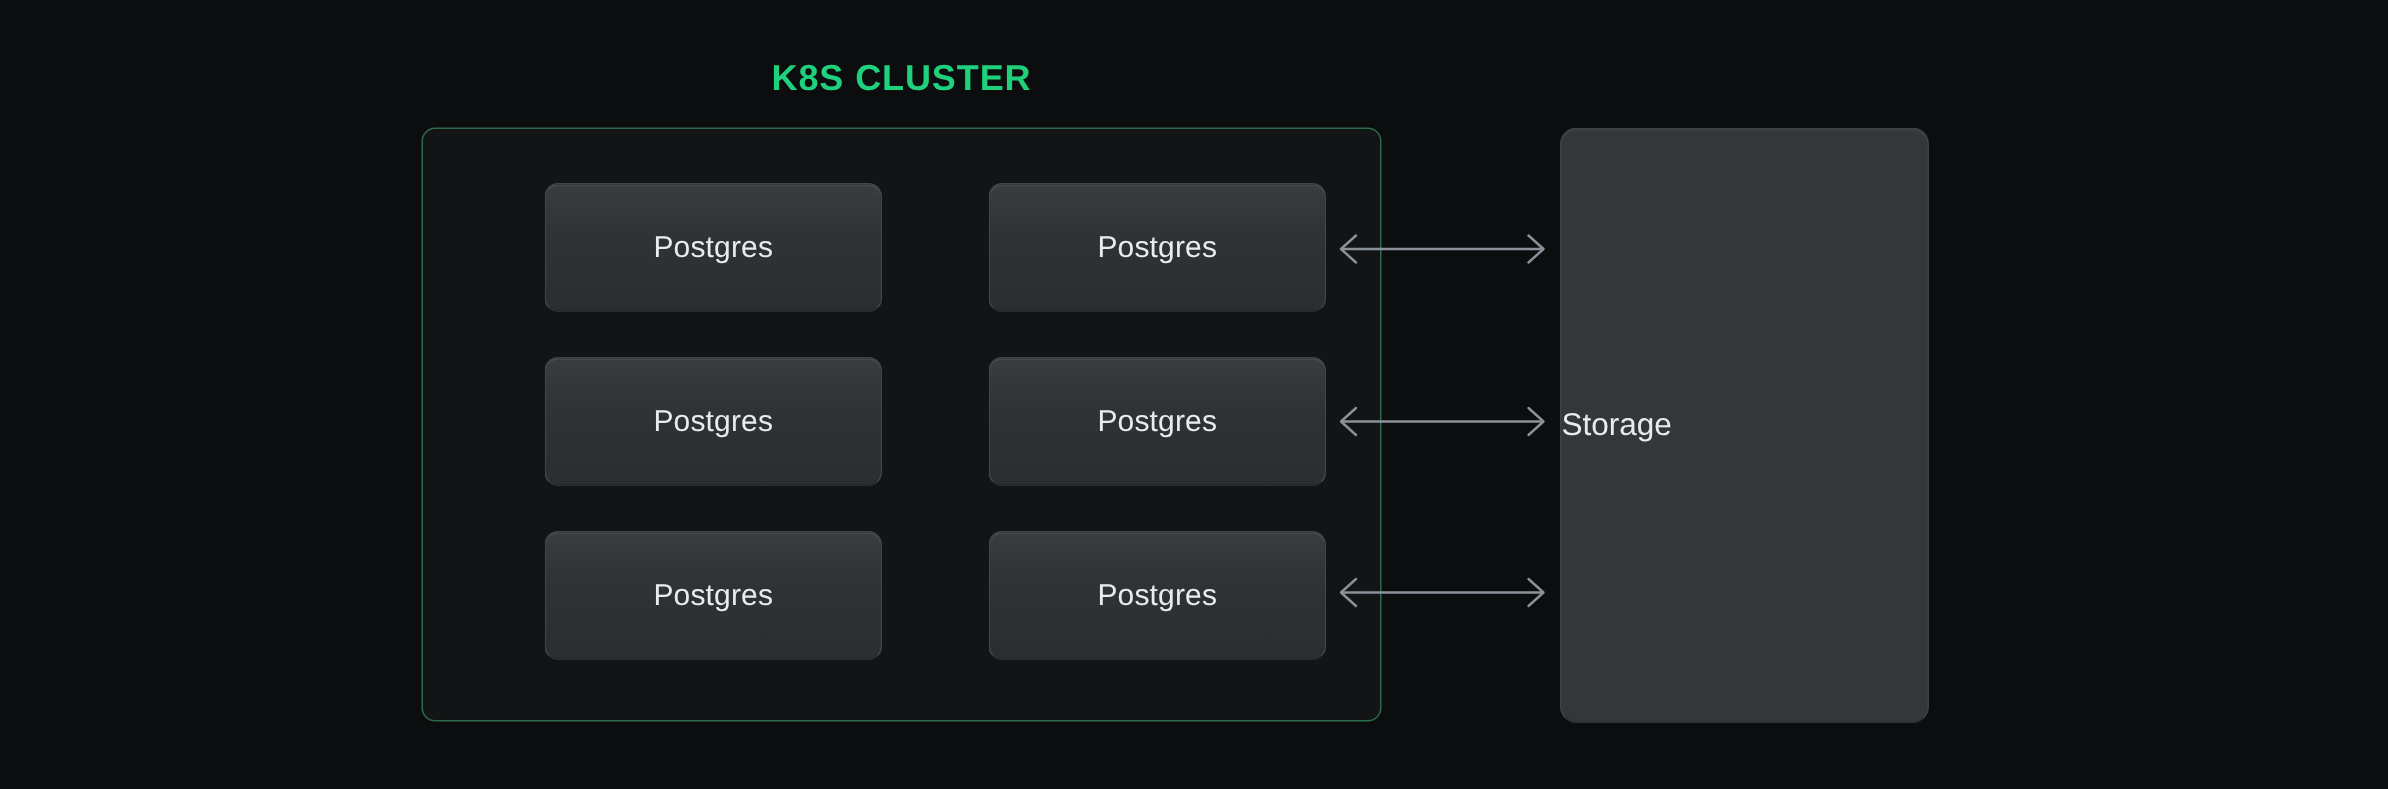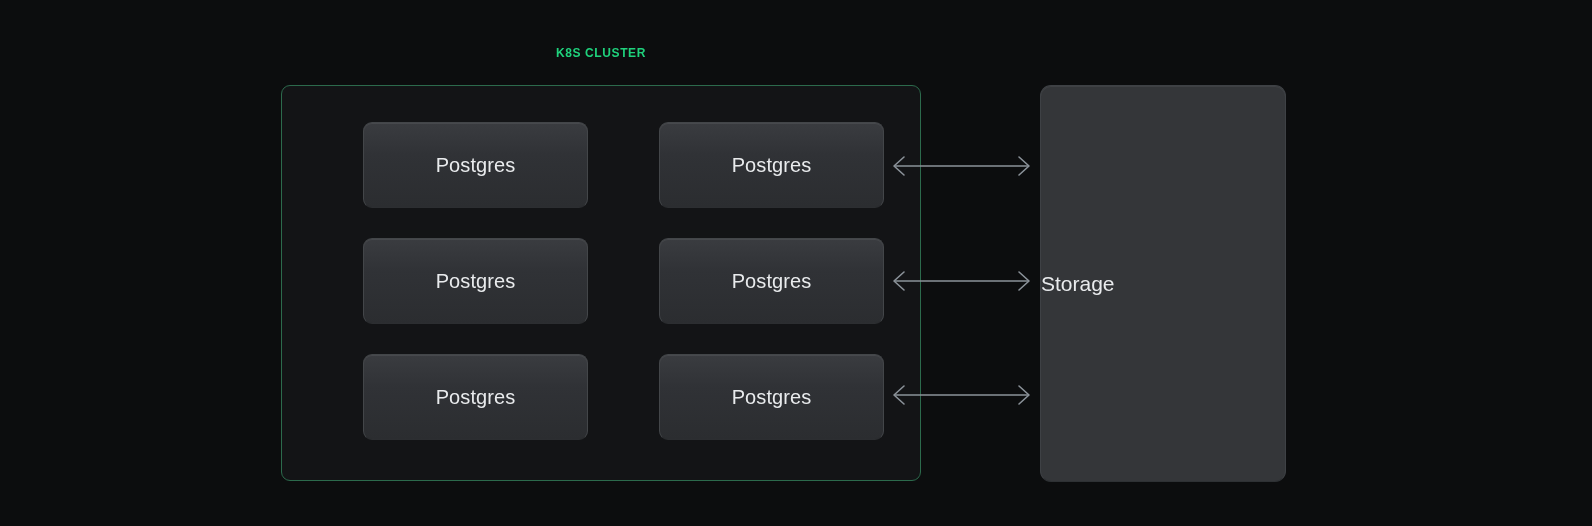--- a/index.html
+++ b/index.html
@@ -24,21 +24,21 @@
   }
 
   
   .cluster-title {
     position: absolute;
     left: 281px;
     top: 40px;
     width: 640px;
     text-align: center;
     color: #1fd17c;
-    font-size: 12px;
+    font-size: 24px;
     font-weight: bold;
     letter-spacing: 0.6px;
     line-height: 26px;
     white-space: nowrap;
   }
 
   
   .cluster-box {
     position: absolute;
     left: 281px;

